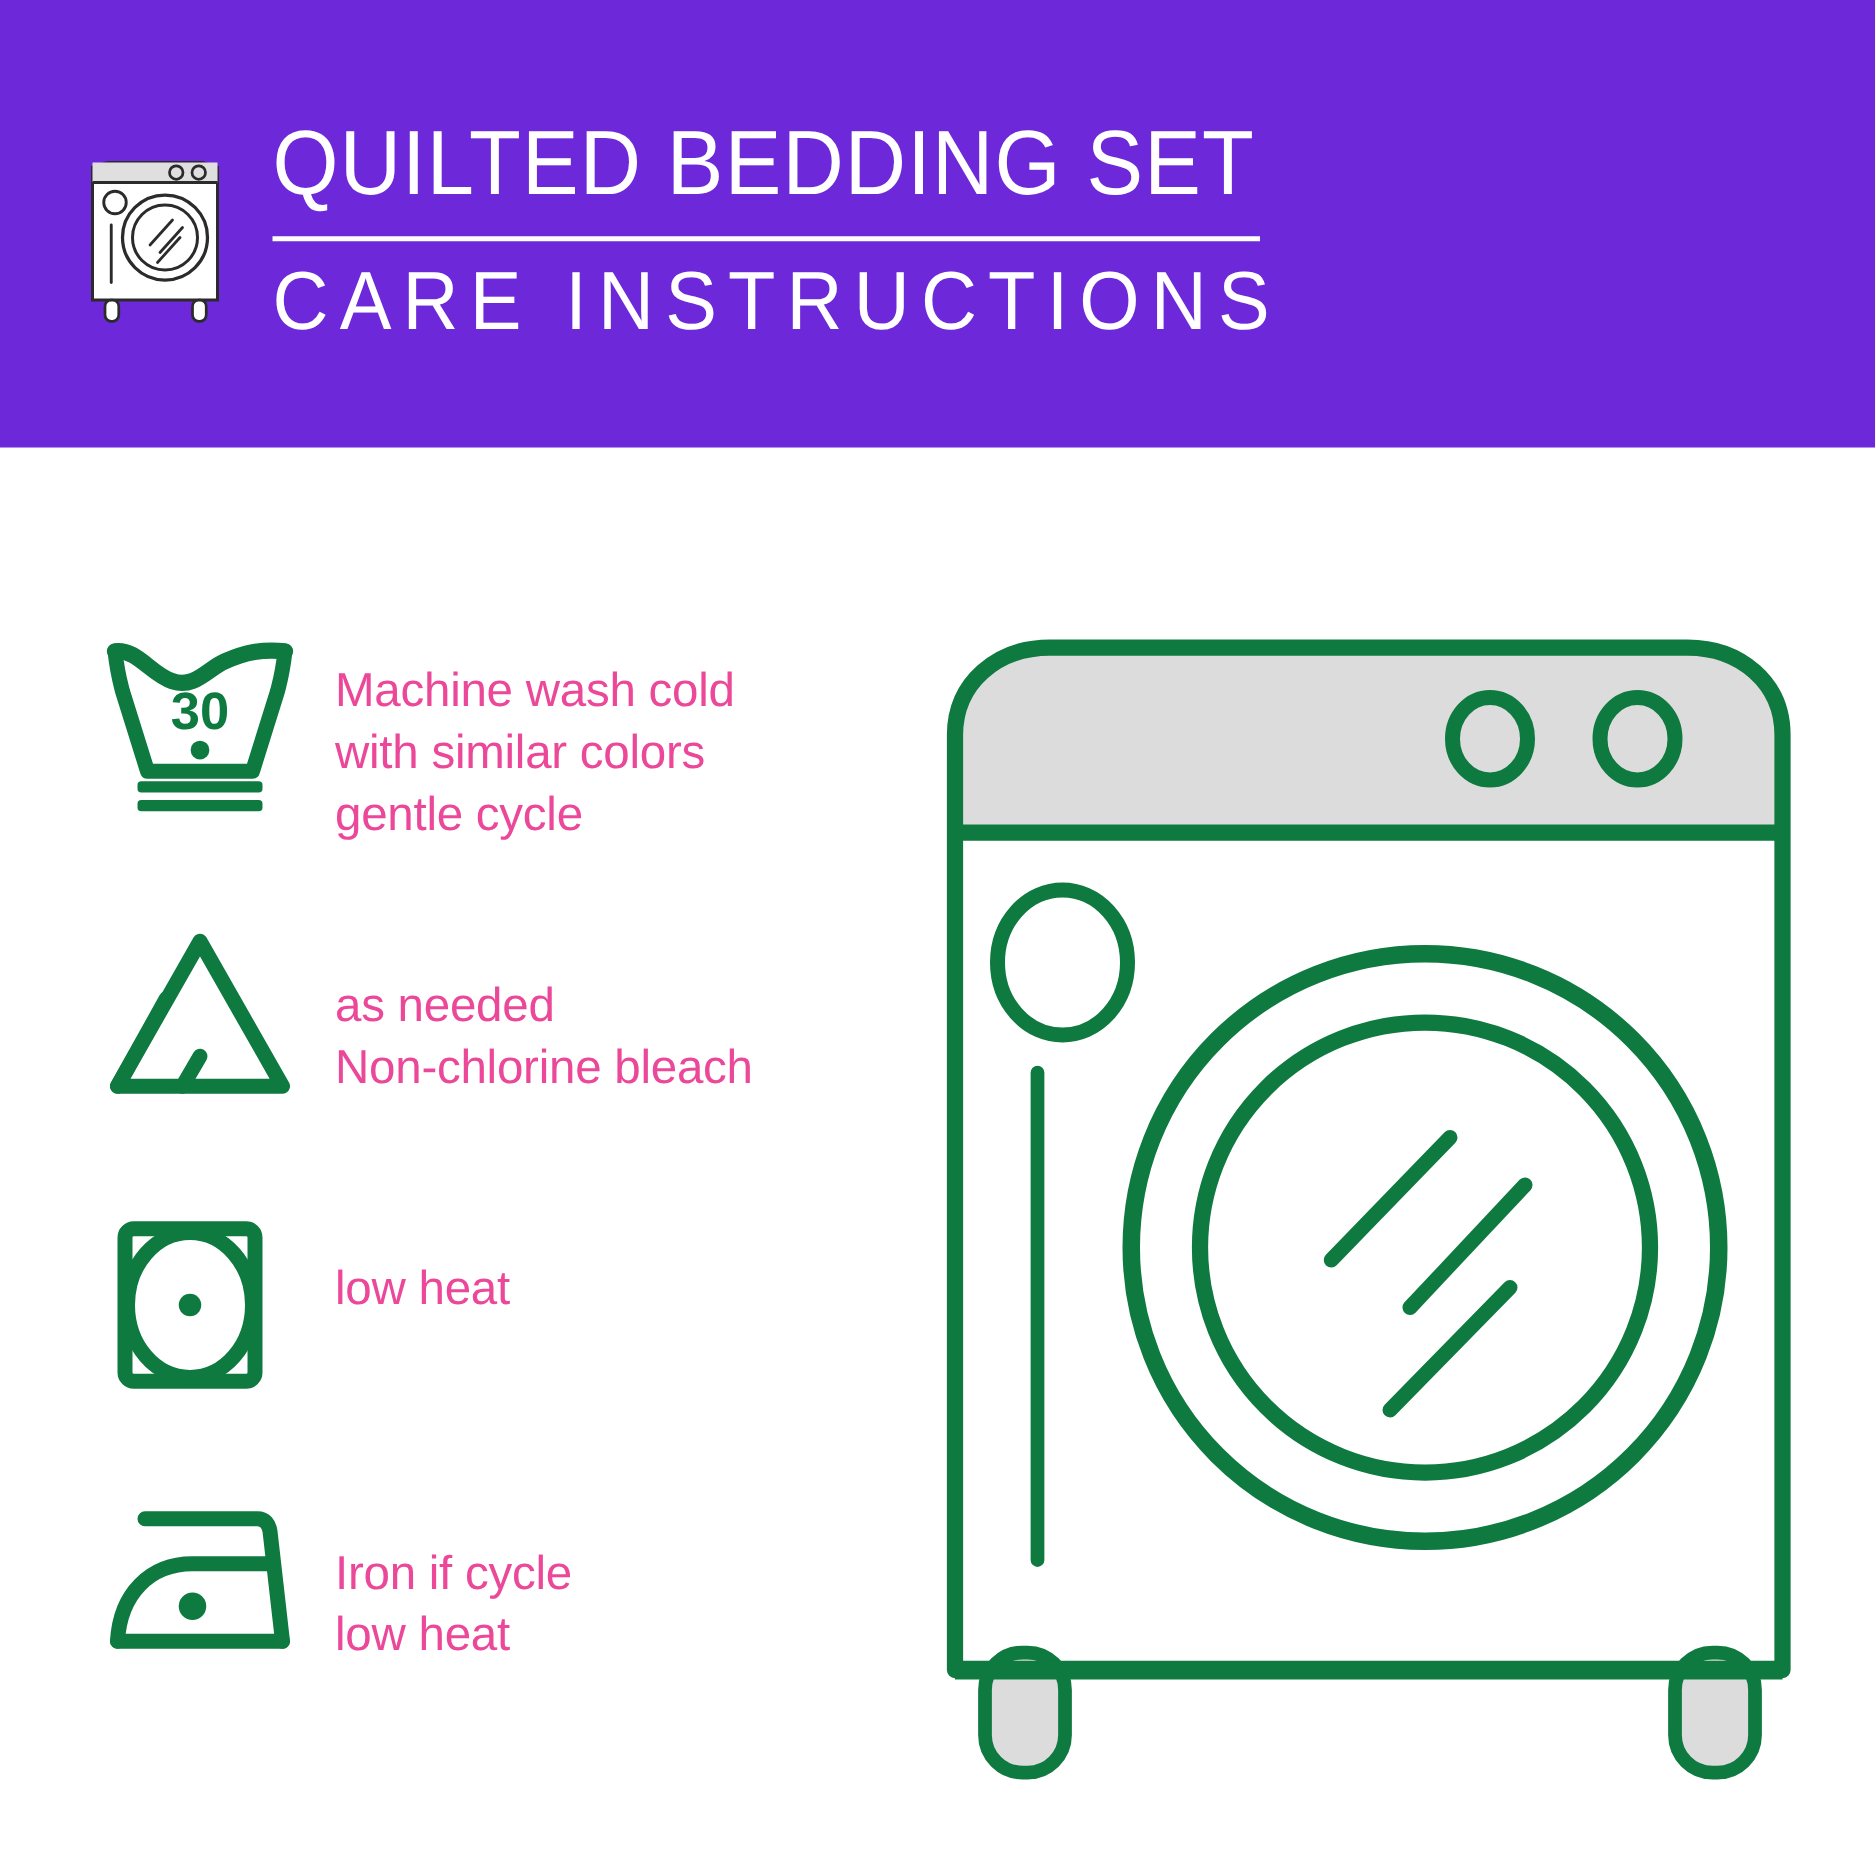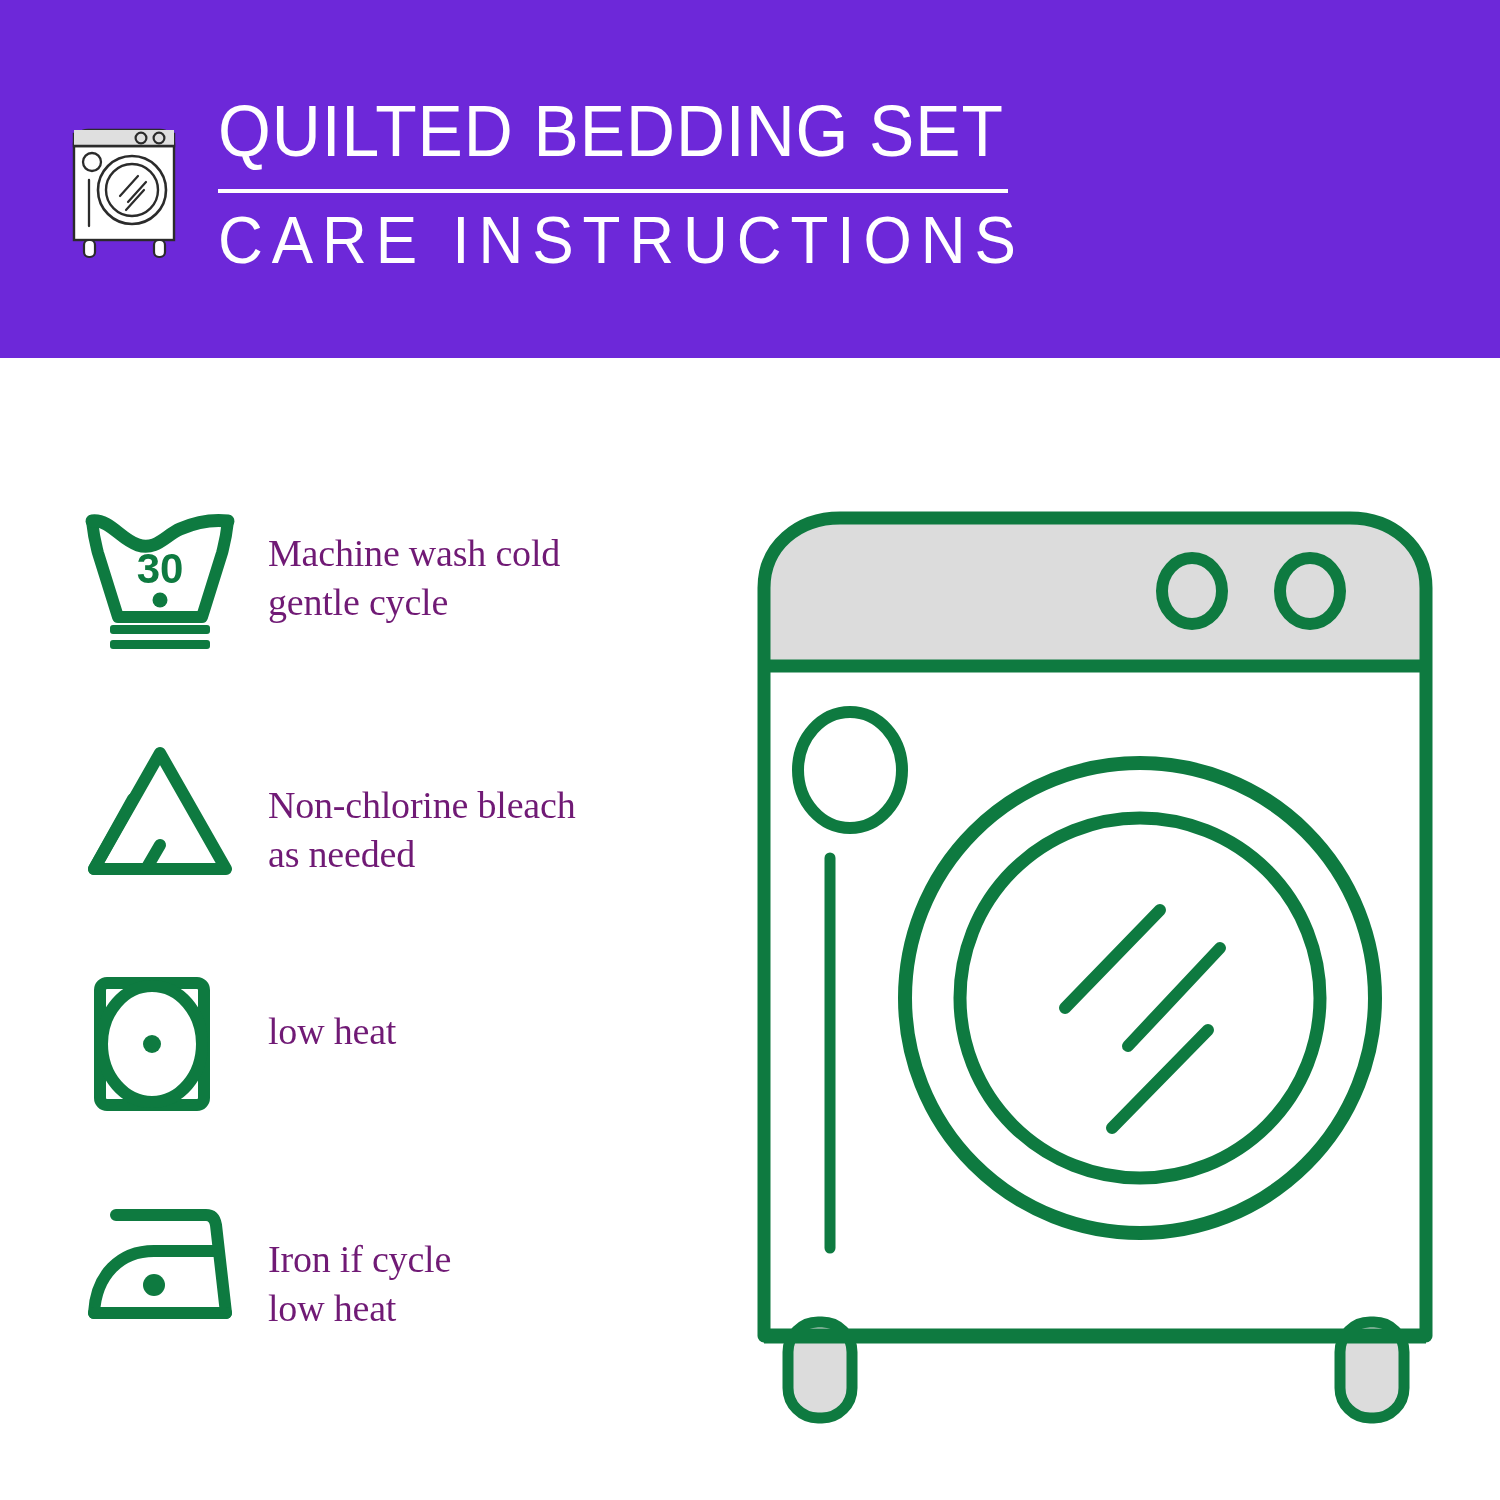--- a/index.html
+++ b/index.html
@@ -80,24 +80,24 @@
   }
   .care-row:last-child { height: auto; }
   .care-symbol {
     width: 170px;
     flex: 0 0 auto;
     display: flex;
     justify-content: flex-end;
     align-items: flex-start;
   }
   .care-text {
-    font-family: Liberation Serif, serif;
+    font-family: Liberation Sans, sans-serif;
     font-size: 38px;
     line-height: 1.30;
-    color: #701a75;
+    color: #ec4899;
     font-weight: 400;
     letter-spacing: -0.2px;
     padding-top: 22px;
     margin-left: 28px;
   }
   .care-row.r1 .care-text { padding-top: 24px; }
   .care-row.r2 .care-text { padding-top: 44px; }
   .care-row.r3 .care-text { padding-top: 38px; }
   .care-row.r4 .care-text { padding-top: 34px; }
 
@@ -167,37 +167,38 @@
           <text x="80" y="78" text-anchor="middle" font-family="Liberation Sans, sans-serif" font-size="42" font-weight="700" fill="#0e7a40">30</text>
 
           <circle cx="80" cy="95" r="7.5" fill="#0e7a40"></circle>
 
           <rect x="30" y="120" width="100" height="9" rx="3" fill="#0e7a40"></rect>
           <rect x="30" y="135" width="100" height="9" rx="3" fill="#0e7a40"></rect>
         </svg>
       </div>
       <div class="care-text">
         <div>Machine wash cold</div>
+        <div>with similar colors</div>
         <div>gentle cycle</div>
       </div>
     </div>
 
     <div class="care-row r2">
       <div class="care-symbol">
         <svg width="160" height="150" viewBox="0 0 160 150" xmlns="http://www.w3.org/2000/svg">
           <g fill="none" stroke="#0e7a40" stroke-width="12" stroke-linecap="round" stroke-linejoin="round">
             <path d="M80 16 L146 132 L14 132 Z"></path>
             <line x1="53" y1="62" x2="14" y2="132"></line>
             <line x1="80" y1="108" x2="66" y2="132"></line>
           </g>
         </svg>
       </div>
       <div class="care-text">
+        <div>as needed</div>
         <div>Non-chlorine bleach</div>
-        <div>as needed</div>
       </div>
     </div>
 
     <div class="care-row r3">
       <div class="care-symbol">
         <svg width="160" height="150" viewBox="0 0 160 150" xmlns="http://www.w3.org/2000/svg">
           <g fill="none" stroke="#0e7a40" stroke-width="12" stroke-linejoin="round">
             <rect x="20" y="14" width="104" height="122" rx="7"></rect>
             <ellipse cx="72" cy="75" rx="50" ry="58"></ellipse>
           </g>

